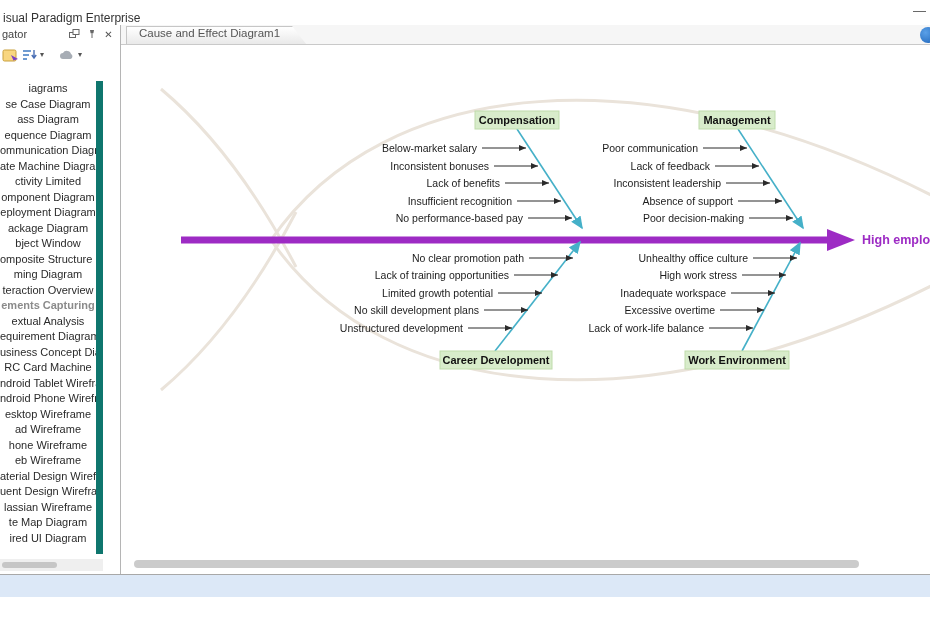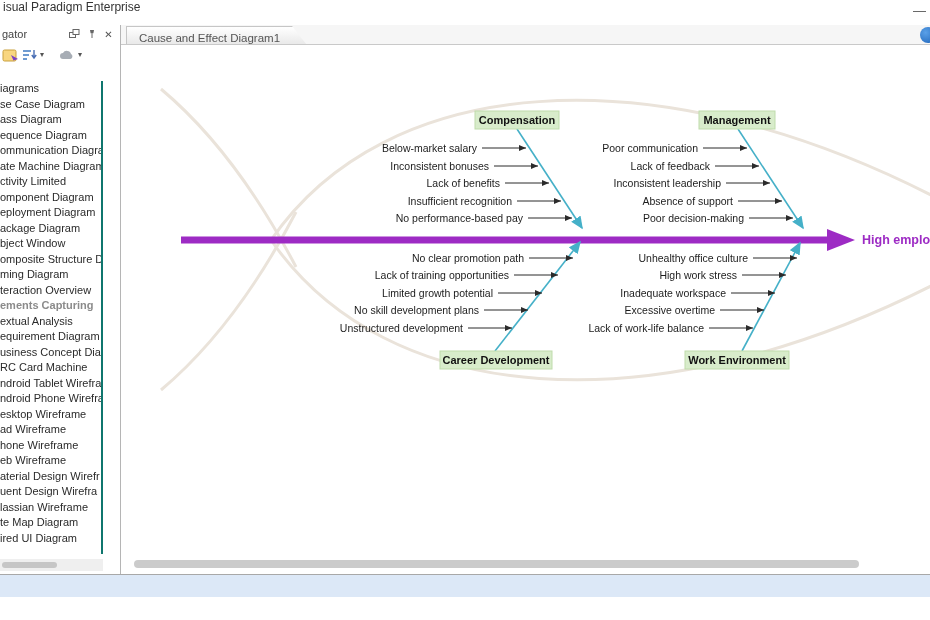--- a/index.html
+++ b/index.html
@@ -2,53 +2,53 @@
 <html><head>
 <meta charset="utf-8">
 <style>
   * { box-sizing: border-box; margin: 0; padding: 0; }
   html, body { width: 930px; height: 620px; overflow: hidden; }
   body { font-family: "Liberation Sans", sans-serif; background: #fff; }
 
   .app { width: 930px; height: 620px; display: flex; flex-direction: column; }
 
   
-  .titlebar { height: 25px; position: relative; display: flex; align-items: flex-start; background: #fff; }
+  .titlebar { height: 25px; position: relative; display: flex; align-items: flex-end; background: #fff; }
   .titlebar .title { font-size: 12px; color: #333; padding-left: 3px; }
   .titlebar .minimize { position: absolute; right: 4px; top: 3px; font-size: 13px; color: #555; cursor: default; }
 
   
   .menubar { height: 23px; display: flex; align-items: center; background: #fff; }
   .menu-item { font-size: 11.5px; color: #333; padding: 0 12px; cursor: default; }
   .menu-item:first-of-type { padding-left: 1px; }
 
   
   .main { height: 550px; display: flex; border-bottom: 1px solid #a8a8a8; background: #fff; }
 
   
-  .navigator { width: 120px; position: relative; background: #fff; flex: none; }
+  .navigator { width: 120px; position: relative; background: #fff; flex: none; text-align: center; }
   .nav-header { height: 18px; display: flex; align-items: center; padding: 0 6px 0 2px; }
   .nav-title { font-size: 11px; color: #444; }
   .nav-btns { margin-left: auto; display: flex; align-items: center; gap: 6px; }
   .nav-btn { display: inline-flex; align-items: center; justify-content: center; width: 11px; height: 11px; font-size: 10px; color: #555; cursor: default; }
   .nav-toolbar { height: 24px; display: flex; align-items: center; gap: 3px; padding-left: 2px; }
   .tool-btn { display: inline-flex; align-items: center; justify-content: center; height: 18px; cursor: default; }
   .caret { font-size: 8px; color: #555; line-height: 18px; cursor: default; }
   .tool-gap { width: 9px; }
-  .tree { position: absolute; top: 56px; left: 0; width: 103px; bottom: 20px; border-right: 2px solid #0f766e; overflow: hidden; }
+  .tree { position: absolute; top: 56px; left: 0; width: 103px; bottom: 20px; border-right: 7px solid #0f766e; overflow: hidden; }
   .tree-item { height: 15.5px; line-height: 15.5px; font-size: 11px; font-weight: normal; color: #2a2a2a; white-space: nowrap; overflow: hidden; cursor: default; }
   .tree-item.plain { font-weight: 400; }
   .tree-item.muted { font-weight: 700; color: #8b8b8b; }
   .panel-hscroll { position: absolute; bottom: 3px; left: 0; width: 103px; height: 12px; background: #efefef; }
   .panel-hscroll .thumb { position: absolute; left: 2px; top: 3px; width: 55px; height: 6px; background: #c6c6c6; border-radius: 3px; }
 
   
   .canvas { flex: 1; position: relative; border-left: 1px solid #b5b5b5; background: #fff; }
   .tabstrip { height: 20px; background: #f6f6f6; border-bottom: 1px solid #c9c9c9; display: flex; position: relative; overflow: hidden; }
-  .tab { margin-left: 5px; margin-top: 1px; padding: 0 26px 0 12px; display: flex; align-items: flex-end;
+  .tab { margin-left: 5px; margin-top: 1px; padding: 0 26px 0 12px; display: flex; align-items: flex-start;
          font-size: 11.5px; color: #555; background: linear-gradient(#ffffff, #e9e9e9);
          clip-path: polygon(0 0, calc(100% - 14px) 0, 100% 100%, 0 100%);
          border-left: 1px solid #c6c6c6; border-top: 1px solid #c6c6c6; cursor: default; }
   .blue-icon { position: absolute; right: -6px; top: 2px; width: 16px; height: 16px; border-radius: 50%;
                background: radial-gradient(circle at 35% 35%, #5aa0e8, #1d63b8); cursor: default; }
   .canvas-body { position: absolute; left: 0; top: 20px; right: 0; bottom: 0; background: #fff; }
   .canvas-body svg { position: absolute; left: 0; top: 0; }
   .hscrollbar { position: absolute; left: 13px; bottom: 6px; width: 725px; height: 8px; background: #cbcbcb; border-radius: 4px; cursor: default; }
 
   

